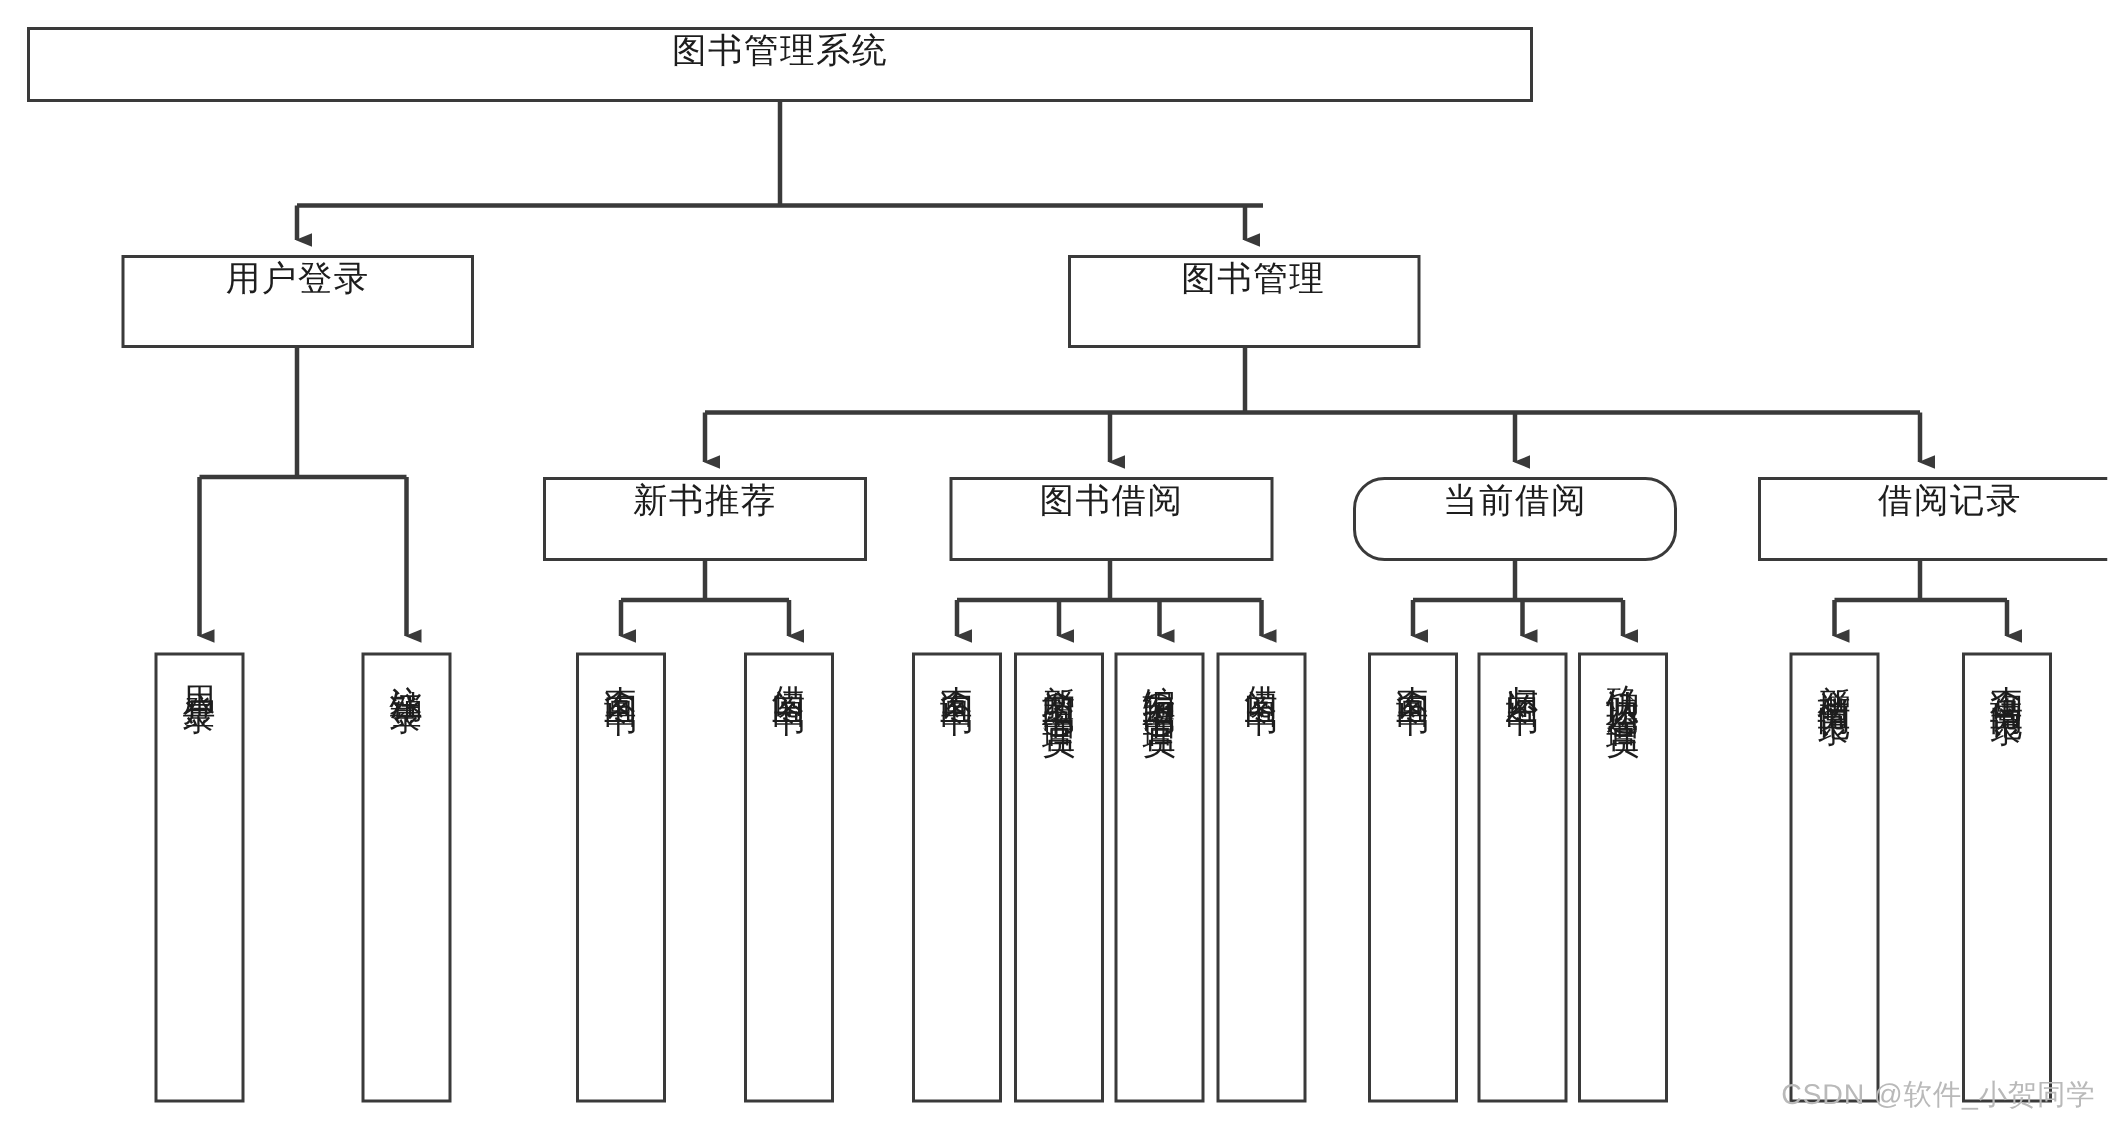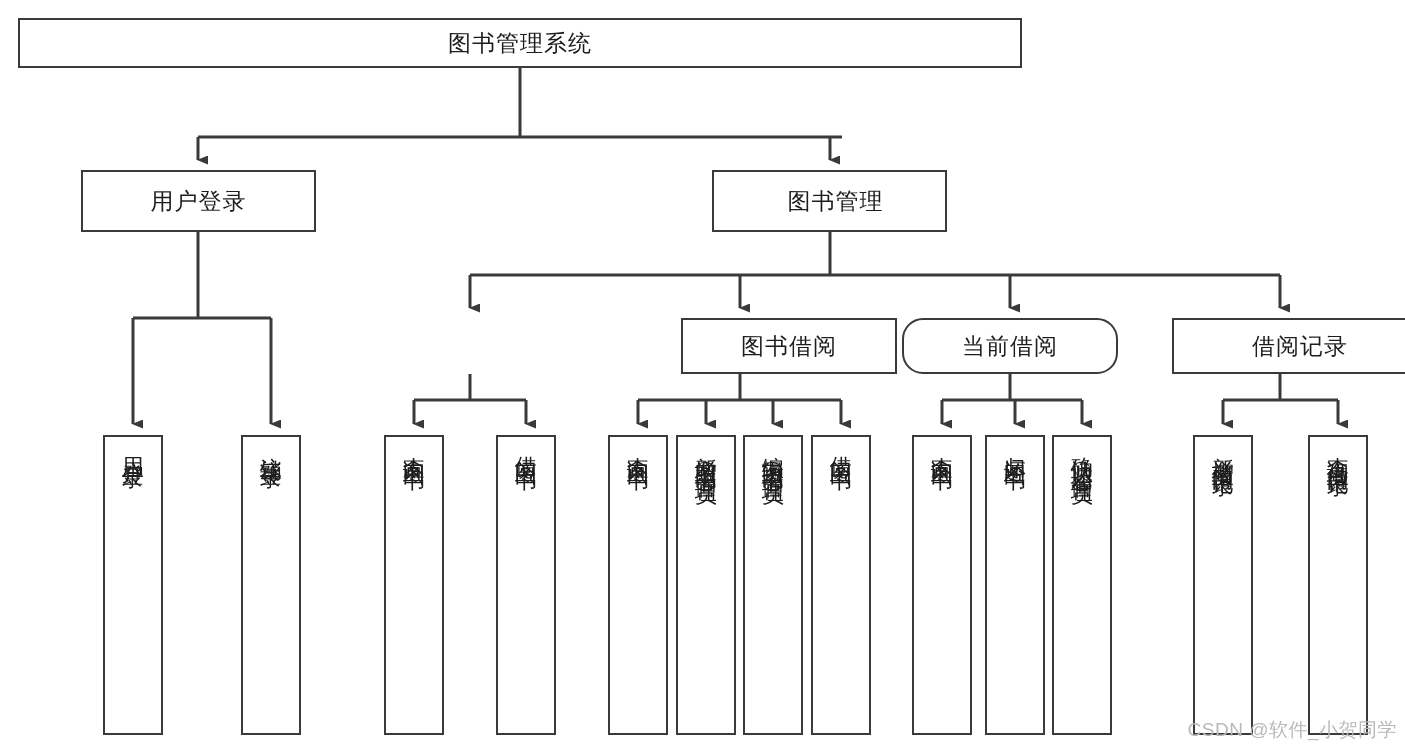--- a/index.html
+++ b/index.html
@@ -17,21 +17,20 @@
     height: 747px;
     background: #ffffff;
     overflow: hidden;
   }
   .node {
     position: absolute;
     box-sizing: border-box;
     background: #ffffff;
     border: 2px solid #3a3a3a;
     display: flex;
-    align-items: center;
     justify-content: center;
     color: #1d1d1d;
   }
   .node-label {
     line-height: 1.15;
     text-align: center;
     white-space: nowrap;
   }
   .node.horizontal .node-label {
     font-size: 23px;
@@ -131,21 +130,24 @@
     <span class="node-label">图书管理系统</span>
   </div>
 
   <div class="node horizontal" style="left:81px; top:170px; width:235px; height:62px;">
     <span class="node-label">用户登录</span>
   </div>
   <div class="node horizontal" style="left:712px; top:170px; width:235px; height:62px;padding-left:12px;">
     <span class="node-label">图书管理</span>
   </div>
 
-  <div class="node horizontal" style="left:633px; top:318px; width:216px; height:56px;margin-left:48px;">
+  <div class="node horizontal" style="left:362px; top:318px; width:216px; height:56px;">
+    <span class="node-label">新书推荐</span>
+  </div>
+  <div class="node horizontal" style="left:633px; top:318px; width:216px; height:56px;">
     <span class="node-label">图书借阅</span>
   </div>
   <div class="node horizontal" style="left:902px; top:318px; width:216px; height:56px;border-radius:21px;">
     <span class="node-label">当前借阅</span>
   </div>
   <div class="node horizontal" style="left:1172px; top:318px; width:256px; height:56px;">
     <span class="node-label">借阅记录</span>
   </div>
 
   <div class="node vertical" style="left:103px; top:435px; width:60px; height:300px;">

